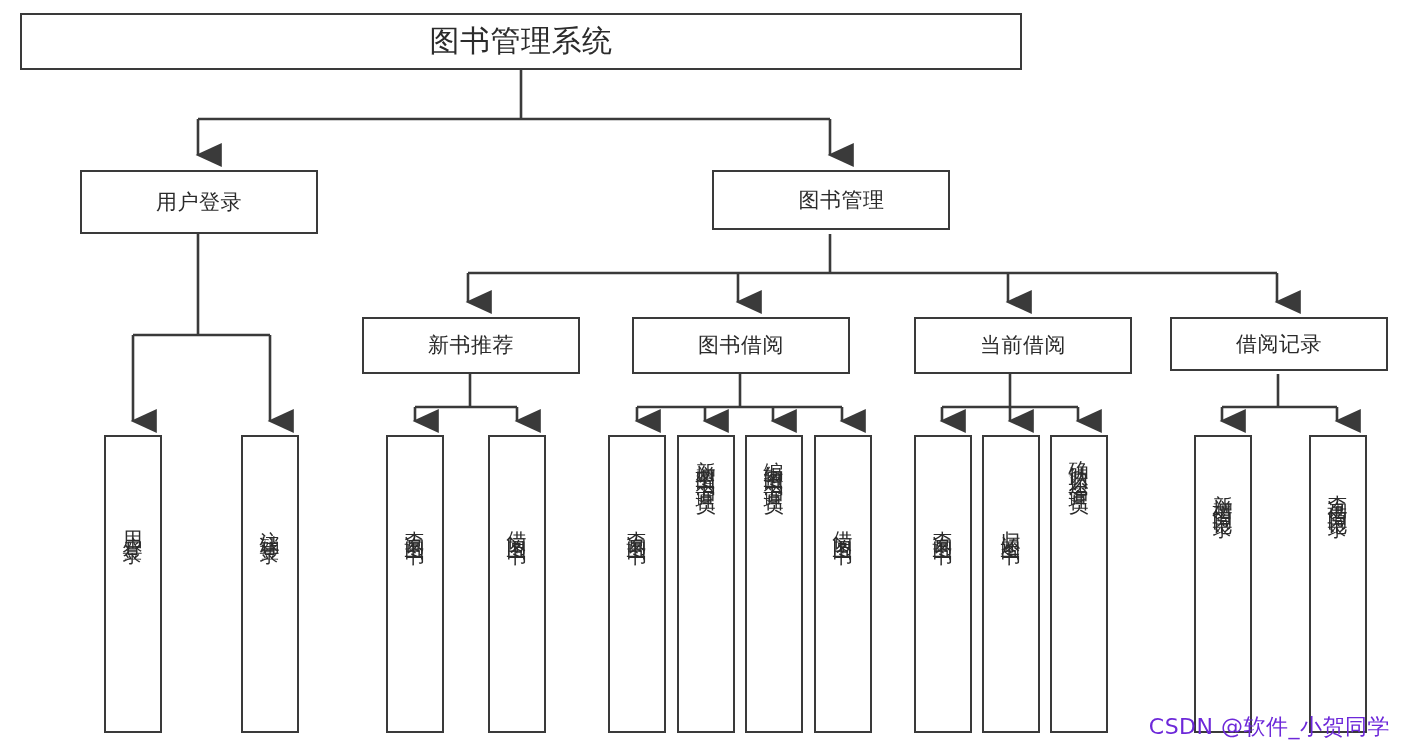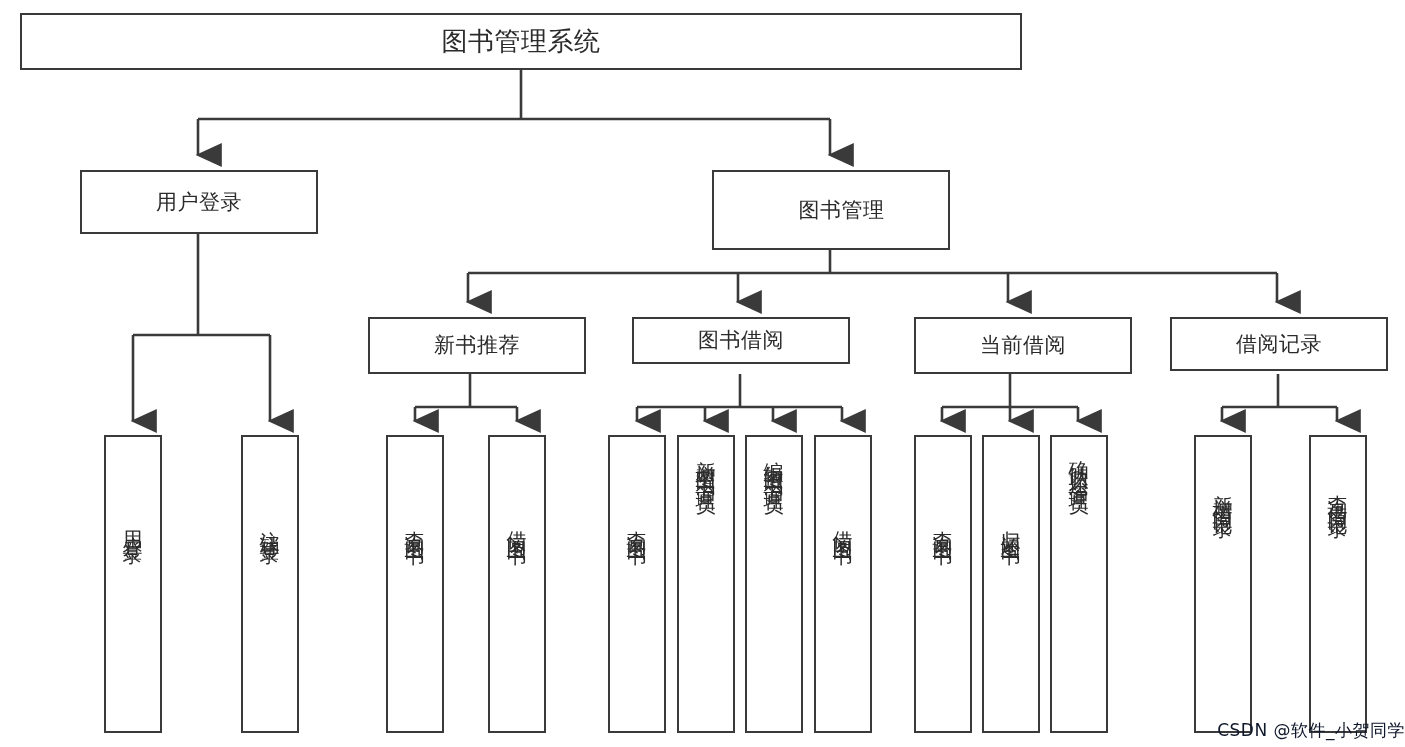--- a/index.html
+++ b/index.html
@@ -44,41 +44,41 @@
     line-height: 1.08;
     color: #2b2b2b;
     white-space: nowrap;
   }
   
   .node.horiz .node-label {
     font-size: 21px;
     letter-spacing: 0.5px;
   }
   .node.root .node-label {
-    font-size: 26px;
+    font-size: 30px;
   }
   
   .node.leaf {
     align-items: flex-start;
     justify-content: center;
     padding-top: 0;
   }
   .node.leaf .node-label {
     writing-mode: vertical-rl;
     text-orientation: upright;
     font-size: 20px;
     line-height: 1.0;
     letter-spacing: 5px;
   }
   .watermark {
     position: absolute;
-    right: 0;
+    right: 15px;
     bottom: 5px;
-    font-size: 17px;
-    color: #0f172a;
+    font-size: 22px;
+    color: #6d28d9;
     letter-spacing: 0.5px;
     z-index: 3;
     white-space: nowrap;
     font-family: "DejaVu Sans", "Liberation Sans", sans-serif;
   }
 </style>
 </head>
 <body>
 
 <div id="diagram">
@@ -133,28 +133,28 @@
     </g>
   </svg>
 
   <div class="node horiz root" style="left:20px; top:13px; width:1002px; height:57px;">
     <span class="node-label">图书管理系统</span>
   </div>
 
   <div class="node horiz" style="left:80px; top:170px; width:238px; height:64px;">
     <span class="node-label">用户登录</span>
   </div>
-  <div class="node horiz" style="left:712px; top:170px; width:238px; height:80px;padding-left:21px;">
+  <div class="node horiz" style="left:712px; top:170px; width:238px; height:60px;padding-left:21px;">
     <span class="node-label">图书管理</span>
   </div>
 
-  <div class="node horiz" style="left:362px; top:317px; width:218px; height:57px;margin-left:6px;">
+  <div class="node horiz" style="left:362px; top:317px; width:218px; height:57px;">
     <span class="node-label">新书推荐</span>
   </div>
-  <div class="node horiz" style="left:632px; top:317px; width:218px; height:47px;">
+  <div class="node horiz" style="left:632px; top:317px; width:218px; height:57px;">
     <span class="node-label">图书借阅</span>
   </div>
   <div class="node horiz" style="left:902px; top:317px; width:218px; height:57px;margin-left:12px;">
     <span class="node-label">当前借阅</span>
   </div>
   <div class="node horiz" style="left:1170px; top:317px; width:218px; height:54px;">
     <span class="node-label">借阅记录</span>
   </div>
 
   <div class="node leaf" style="left:104px; top:435px; width:58px; height:298px; padding-top:78px;">

